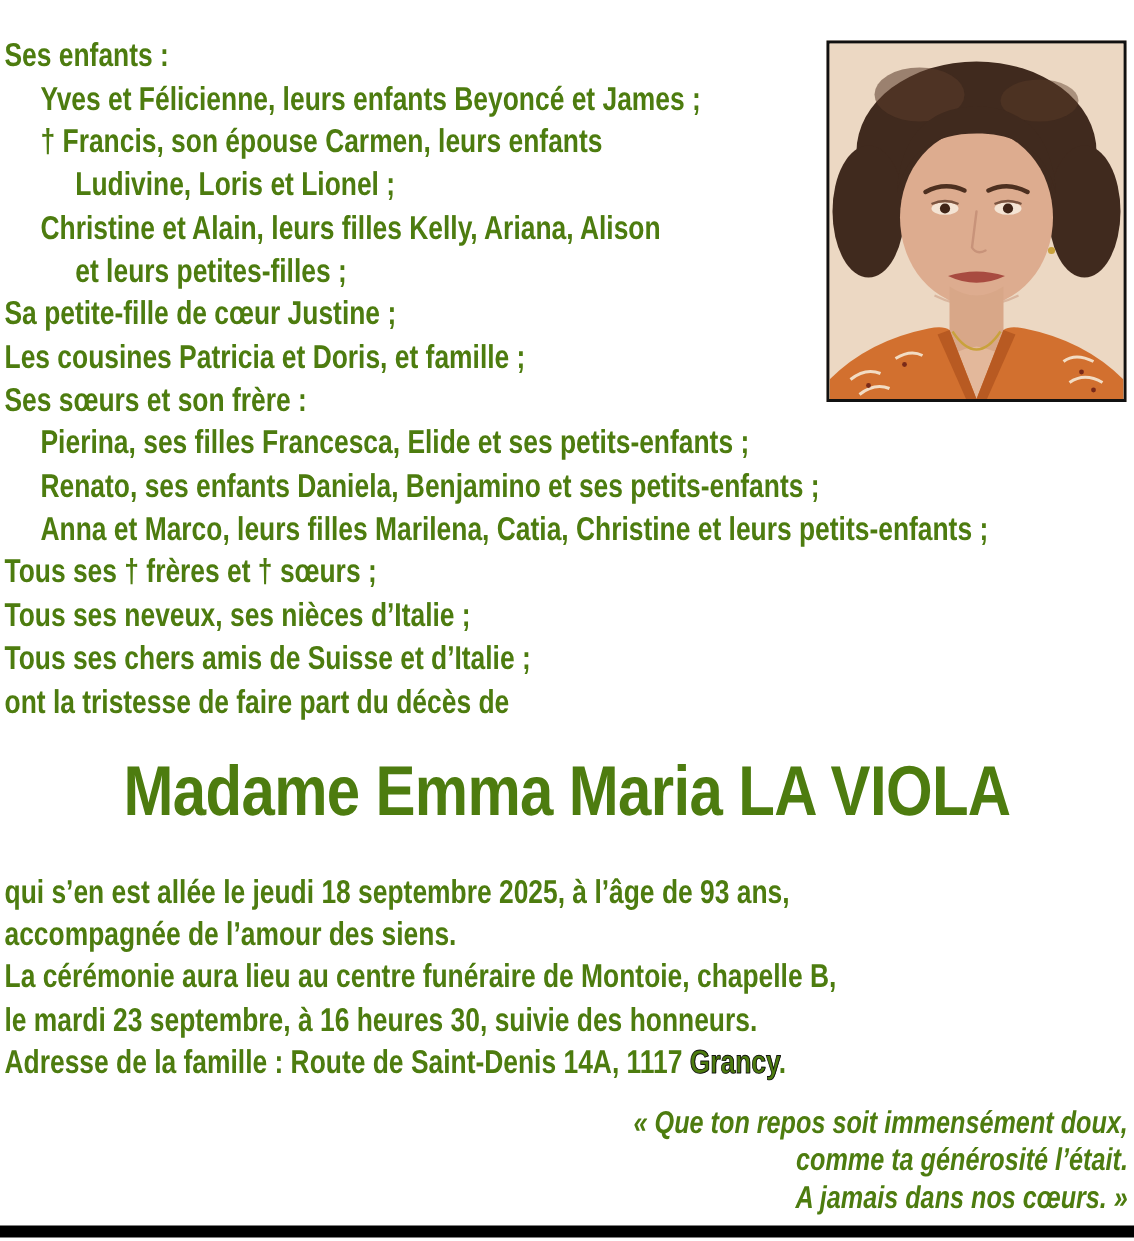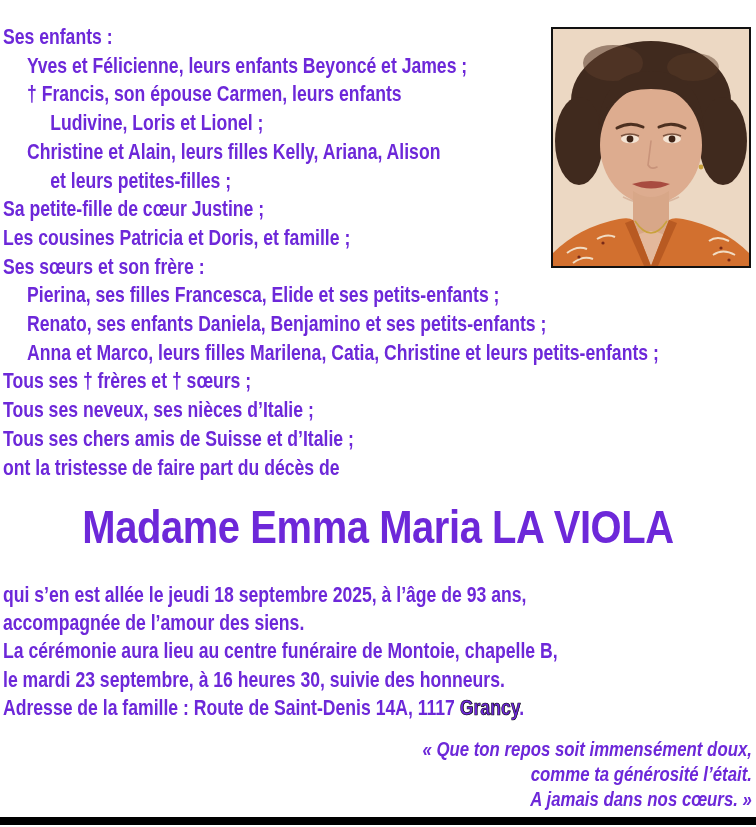--- a/index.html
+++ b/index.html
@@ -2,21 +2,21 @@
 <html><head>
 <meta charset="utf-8">
 <style>
   html,body{margin:0;padding:0;background:#ffffff;}
   .page{
     position:relative;
     width:756px;height:827px;
     background:#ffffff;
     overflow:hidden;
     font-family:"Liberation Sans", sans-serif;
-    color:#6d28d9;
+    color:#4d7c0f;
   }
   
   .family-block{
     position:absolute;left:3px;top:23px;
     font-size:22px;line-height:28.7px;font-weight:bold;
     white-space:nowrap;
     transform:scaleX(0.80);transform-origin:0 0;
   }
   .detail-block{
     position:absolute;left:3px;top:581px;

